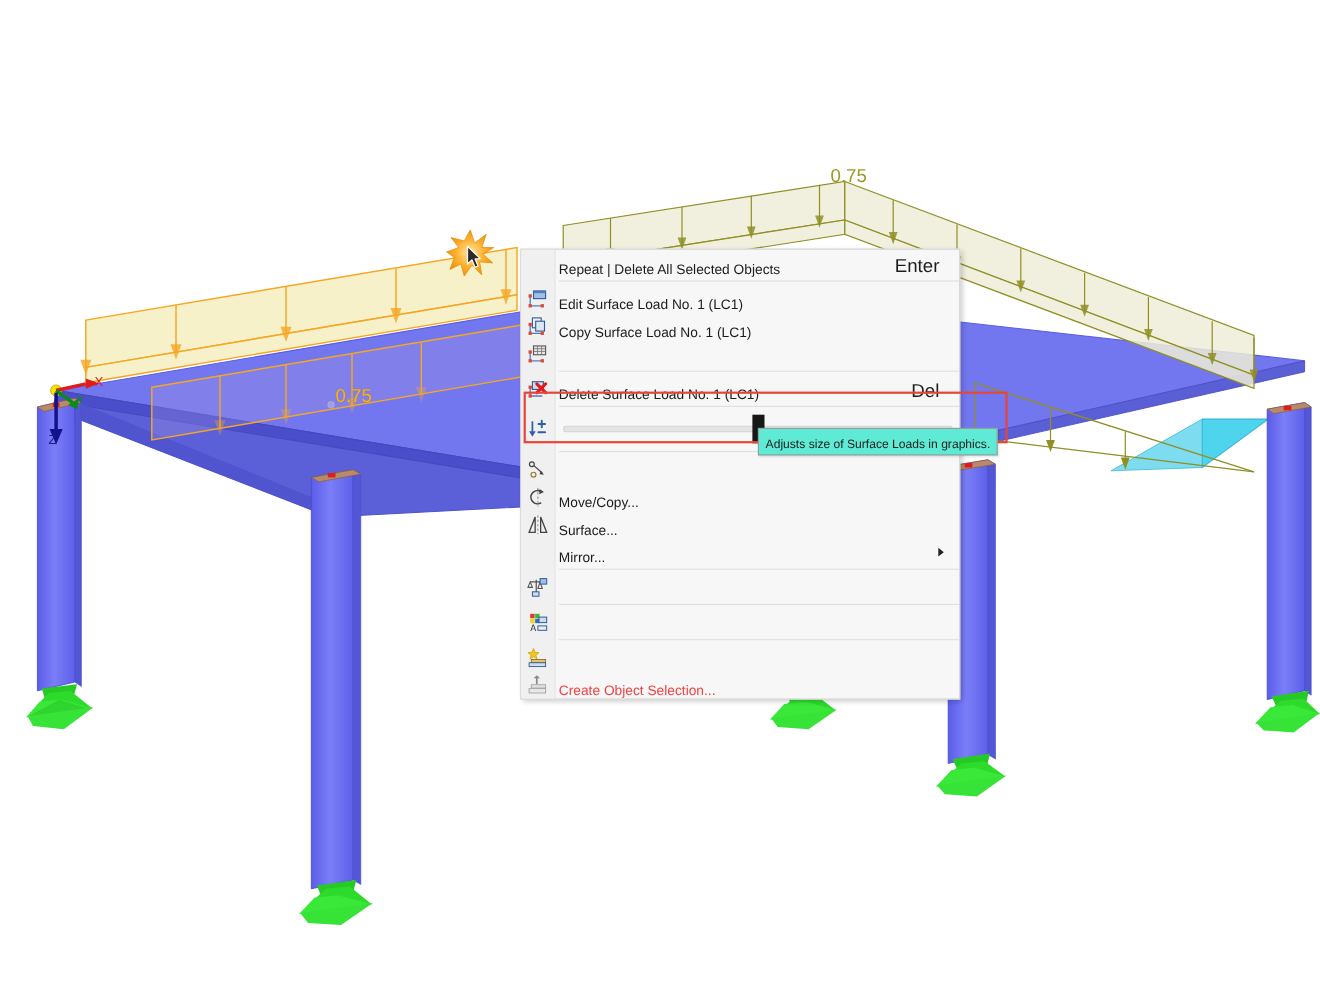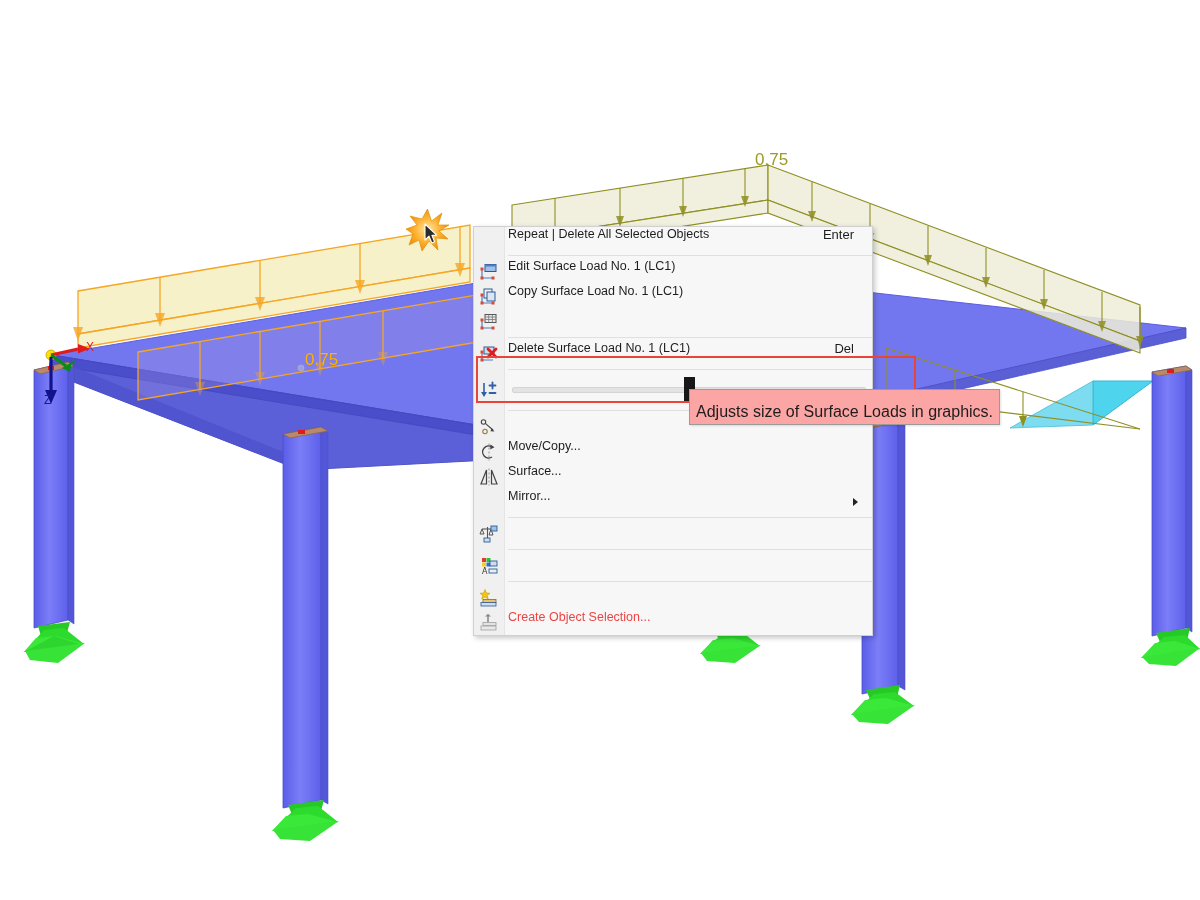--- a/index.html
+++ b/index.html
@@ -35,29 +35,29 @@
     background:#f7f7f7;border:1px solid #d0d0d0;
     box-shadow:2px 2px 5px rgba(0,0,0,.22);
     font-size:12.5px;color:#1d1d1d;
     z-index:30;
   }
   #ctx-menu .gutter{
     position:absolute;left:0;top:0;bottom:0;width:30px;
     background:#f0f0f0;border-right:1px solid #e4e4e4;
   }
   .mi{
-    position:relative;display:flex;align-items:flex-start;height:25px;
+    position:relative;display:flex;align-items:flex-end;height:25px;
     padding-left:34px;cursor:default;z-index:2;
   }
   .mi .ico{
     position:absolute;left:5px;top:50%;transform:translateY(-50%);
     width:20px;height:20px;display:block;
   }
   .mi .lbl{flex:1;white-space:nowrap;}
-  .mi .acc{color:#1d1d1d;padding-right:18px;font-size:13px;}
+  .mi .acc{color:#1d1d1d;padding-right:18px;font-size:17px;}
   .mi.disabled .lbl{color:#ef4444;}
   .mi .arrow{position:absolute;right:14px;top:50%;transform:translateY(-50%);
     width:0;height:0;border-left:5px solid #222;border-top:4px solid transparent;border-bottom:4px solid transparent;}
   .sep{height:1px;background:#e0e0e0;margin:3px 0 3px 34px;position:relative;z-index:2;}
 
   
   .slider-row{position:relative;height:34px;z-index:2;display:flex;align-items:center;padding-left:34px;}
   .slider-row .ico{position:absolute;left:5px;top:50%;transform:translateY(-50%);width:20px;height:20px;}
   .track{position:relative;margin-left:4px;width:352px;height:4px;background:#e3e3e3;
          border:1px solid #d4d4d4;border-radius:2px;}
@@ -65,22 +65,22 @@
 
   
   #redbox{
     position:absolute;left:476px;top:356px;width:440px;height:47px;
     border:2px solid #e8443a;box-sizing:border-box;z-index:40;pointer-events:none;
   }
 
   
   #tooltip{
     position:absolute;left:689px;top:389px;
-    background:#fca5a5;border:1px solid #9a9a9a;
-    padding:13px 6px 3px 6px;font-size:16px;color:#1d1d1d;
+    background:#5eead4;border:1px solid #9a9a9a;
+    padding:8px 6px 3px 6px;font-size:11px;color:#1d1d1d;
     white-space:nowrap;z-index:45;
     box-shadow:1px 1px 2px rgba(0,0,0,.12);
   }
 </style>
 </head>
 <body>
 
 <div id="stage">
 
   <div id="viewport">

